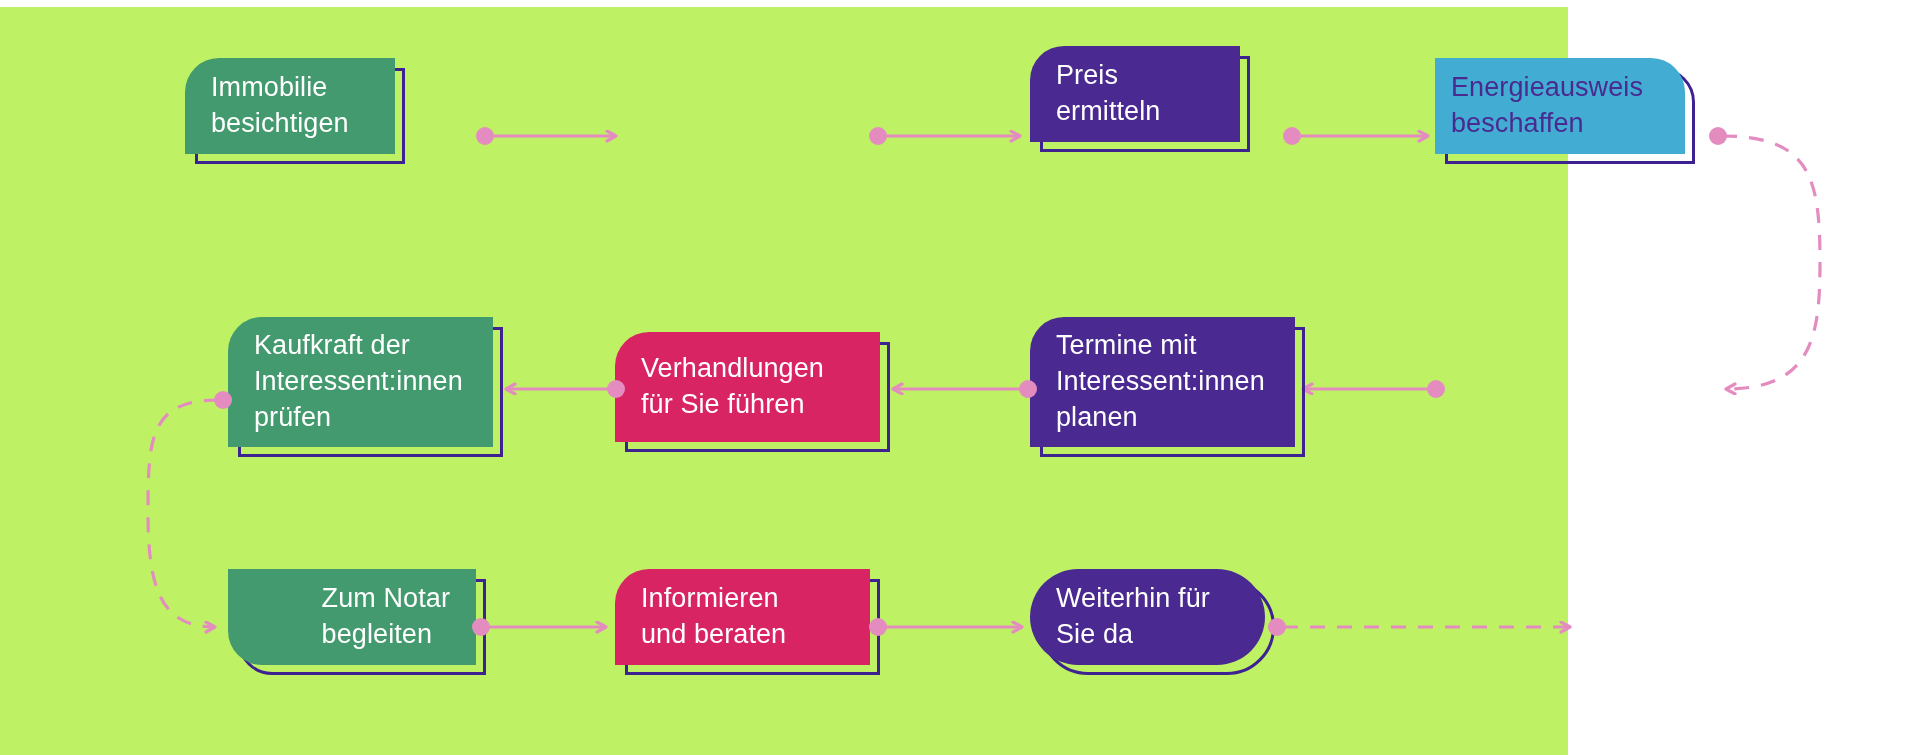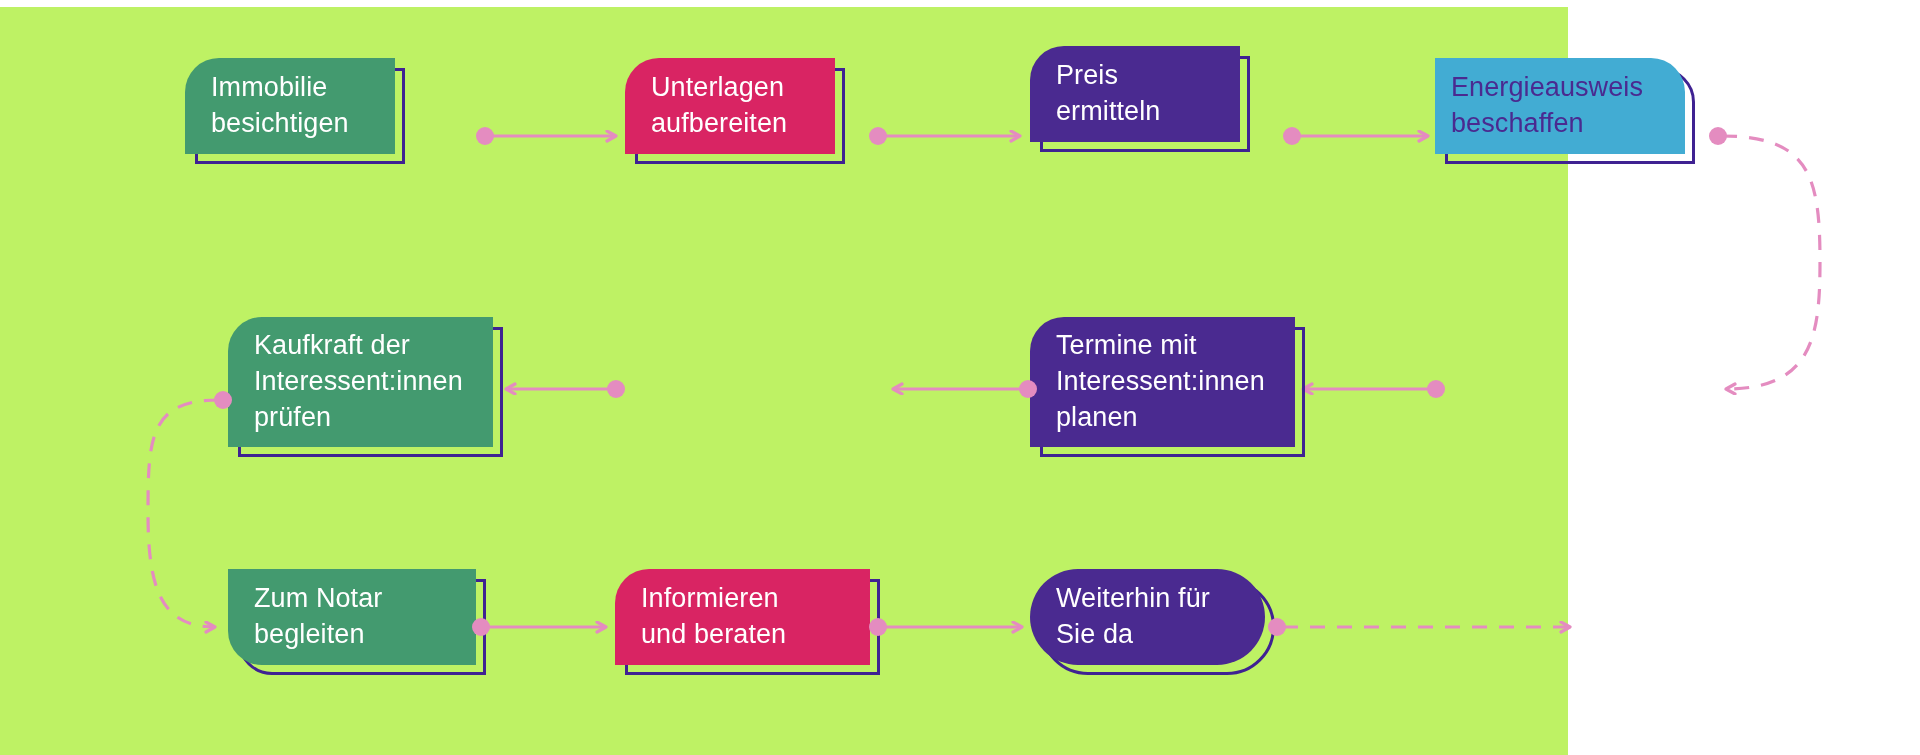--- a/index.html
+++ b/index.html
@@ -66,21 +66,21 @@
   .c-pink   .label { color: #ffffff; }
   .c-purple .body { background: #4a2a90; }
   .c-purple .label { color: #ffffff; }
   .c-cyan   .body { background: #42acd3; }
   .c-cyan   .label { color: #4a2a90; }
 
   
   .r-tl .body,  .r-tl .frame  { border-radius: 34px 0 0 0; }
   .r-tr .body,  .r-tr .frame  { border-radius: 0 34px 0 0; padding-left: 16px; }
   .r-br .body,  .r-br .frame  { border-radius: 0 0 34px 0; }
-  .r-bl .body,  .r-bl .frame  { border-radius: 0 0 0 34px; }
+  .r-bl .body,  .r-bl .frame  { border-radius: 0 0 0 34px; justify-content: flex-end; }
   .r-pill .body, .r-pill .frame { border-radius: 100px; }
 
   .dot {
     position: absolute;
     width: 18px;
     height: 18px;
     border-radius: 50%;
     background: #e48cc0;
     transform: translate(-50%, -50%);
   }
@@ -116,27 +116,20 @@
   </svg>
 
   <div class="node c-green r-tl" style="left:185px;top:51px;width:210px;height:96px;">
     <div class="frame"></div>
     <div class="body">
       <span class="label">Immobilie
 besichtigen</span>
     </div>
   </div>
 
-  <div class="node c-pink r-tl" style="left:625px;top:51px;width:210px;height:96px;">
-    <div class="frame"></div>
-    <div class="body">
-      <span class="label">Unterlagen
-aufbereiten</span>
-    </div>
-  </div>
 
   <div class="node c-purple r-tl" style="left:1030px;top:39px;width:210px;height:96px;">
     <div class="frame"></div>
     <div class="body">
       <span class="label">Preis
 ermitteln</span>
     </div>
   </div>
 
   <div class="node c-cyan r-tr" style="left:1435px;top:51px;width:250px;height:96px;">
@@ -150,20 +143,27 @@
 
   <div class="node c-purple r-tl" style="left:1030px;top:310px;width:265px;height:130px;">
     <div class="frame"></div>
     <div class="body">
       <span class="label">Termine mit
 Interessent:innen
 planen</span>
     </div>
   </div>
 
+  <div class="node c-pink r-tl" style="left:615px;top:325px;width:265px;height:110px;">
+    <div class="frame"></div>
+    <div class="body">
+      <span class="label">Verhandlungen
+für Sie führen</span>
+    </div>
+  </div>
 
   <div class="node c-green r-tl" style="left:228px;top:310px;width:265px;height:130px;">
     <div class="frame"></div>
     <div class="body">
       <span class="label">Kaufkraft der
 Interessent:innen
 prüfen</span>
     </div>
   </div>
 

